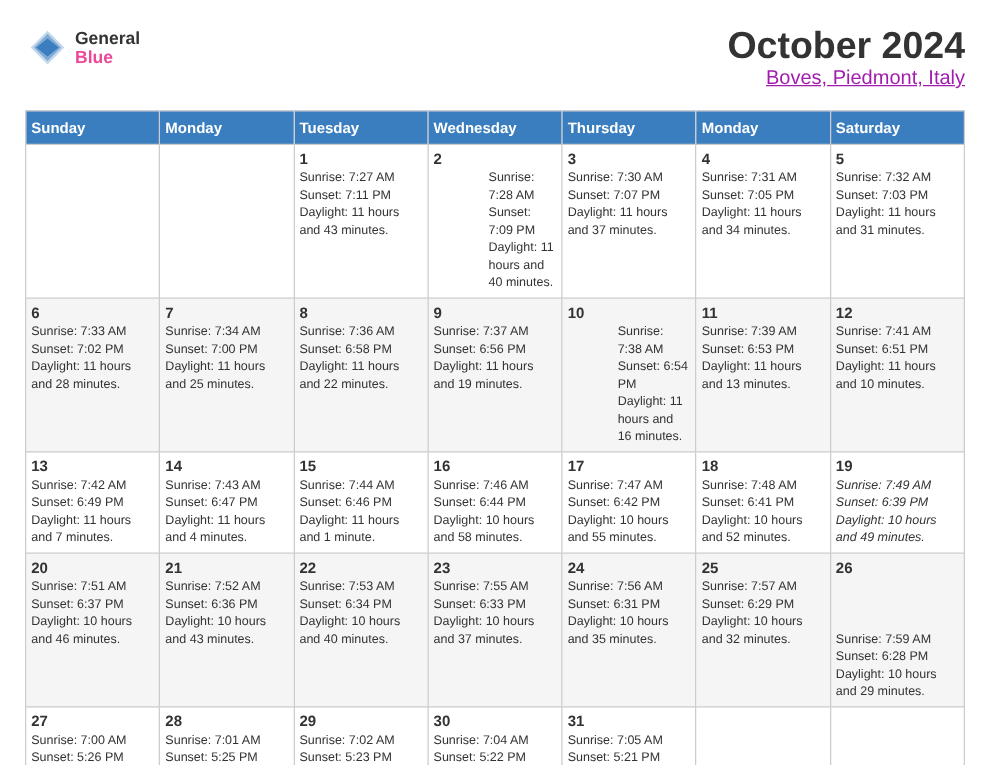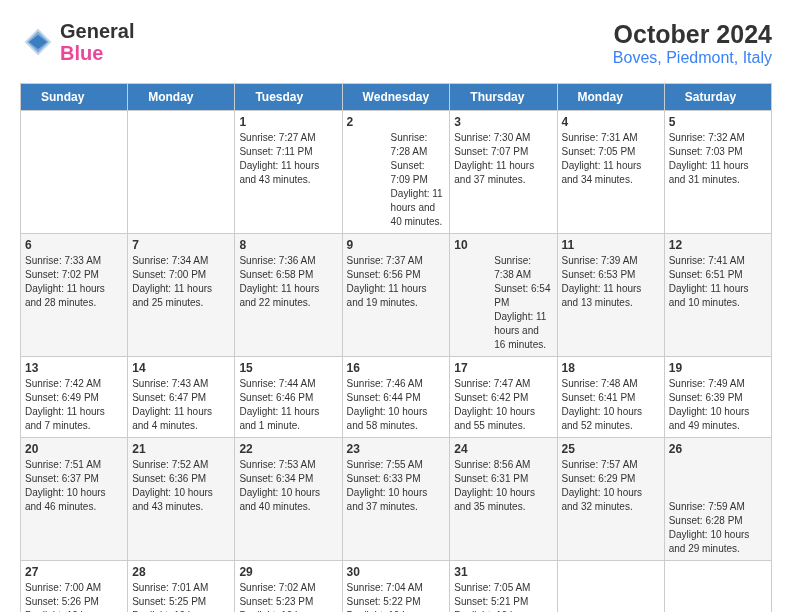--- a/index.html
+++ b/index.html
@@ -17,51 +17,52 @@
       margin-bottom: 16px;
     }
     .logo {
       display: flex;
       align-items: center;
       gap: 4px;
     }
     .logo-text {
       display: flex;
       flex-direction: column;
-      font-size: 20px;
+      font-size: 14px;
       font-weight: bold;
       color: #1a1a2e;
       line-height: 1.1;
     }
     .logo-text span:first-child { color: #333; }
     .logo-icon {
       width: 36px;
       height: 36px;
     }
     .title-section {
       text-align: right;
     }
     .month-title {
-      font-size: 25px;
+      font-size: 30px;
       font-weight: bold;
       color: #333;
     }
     .location {
       font-size: 16px;
-      color: #3b82f6;
+      color: #a21caf;
+      text-decoration: underline;
     }
     .calendar {
       width: 100%;
       border-collapse: collapse;
       font-size: 11px;
     }
     .calendar th {
       background-color: #3a7ebf;
       color: white;
-      padding: 6px 20px;
+      padding: 6px 4px;
       text-align: left;
       font-size: 12px;
       font-weight: bold;
       border: 1px solid #ccc;
     }
     .calendar td {
       border: 1px solid #ccc;
       vertical-align: top;
       padding: 4px;
       width: 107px;
@@ -233,21 +234,21 @@
 Daylight: 10 hours and 55 minutes.</div>
         </td>
         <td>
           <div class="day-number">18</div>
           <div class="day-info" style="white-space: pre-line;">Sunrise: 7:48 AM
 Sunset: 6:41 PM
 Daylight: 10 hours and 52 minutes.</div>
         </td>
         <td>
           <div class="day-number">19</div>
-          <div class="day-info" style="white-space: pre-line;">Sunrise: 7:49 AM
+          <div class="day-info" style="white-space: pre-line; font-style: italic;">Sunrise: 7:49 AM
 Sunset: 6:39 PM
 Daylight: 10 hours and 49 minutes.</div>
         </td>
       </tr>
       <tr>
         <td>
           <div class="day-number">20</div>
           <div class="day-info" style="white-space: pre-line;">Sunrise: 7:51 AM
 Sunset: 6:37 PM
 Daylight: 10 hours and 46 minutes.</div>
@@ -265,21 +266,21 @@
 Daylight: 10 hours and 40 minutes.</div>
         </td>
         <td>
           <div class="day-number">23</div>
           <div class="day-info" style="white-space: pre-line;">Sunrise: 7:55 AM
 Sunset: 6:33 PM
 Daylight: 10 hours and 37 minutes.</div>
         </td>
         <td>
           <div class="day-number">24</div>
-          <div class="day-info" style="white-space: pre-line;">Sunrise: 8:56 AM
+          <div class="day-info" style="white-space: pre-line;">Sunrise: 7:56 AM
 Sunset: 6:31 PM
 Daylight: 10 hours and 35 minutes.</div>
         </td>
         <td>
           <div class="day-number">25</div>
           <div class="day-info" style="white-space: pre-line;">Sunrise: 7:57 AM
 Sunset: 6:29 PM
 Daylight: 10 hours and 32 minutes.</div>
         </td>
         <td>

